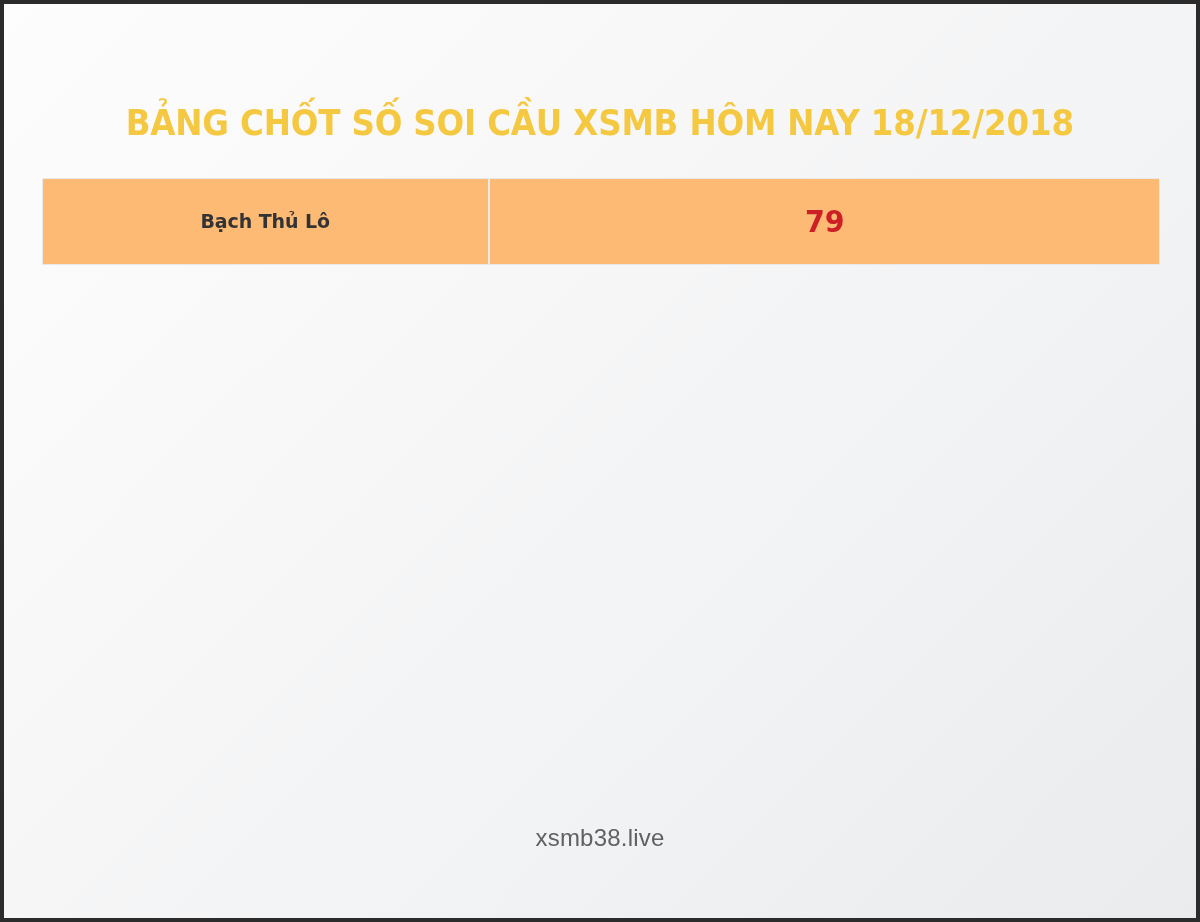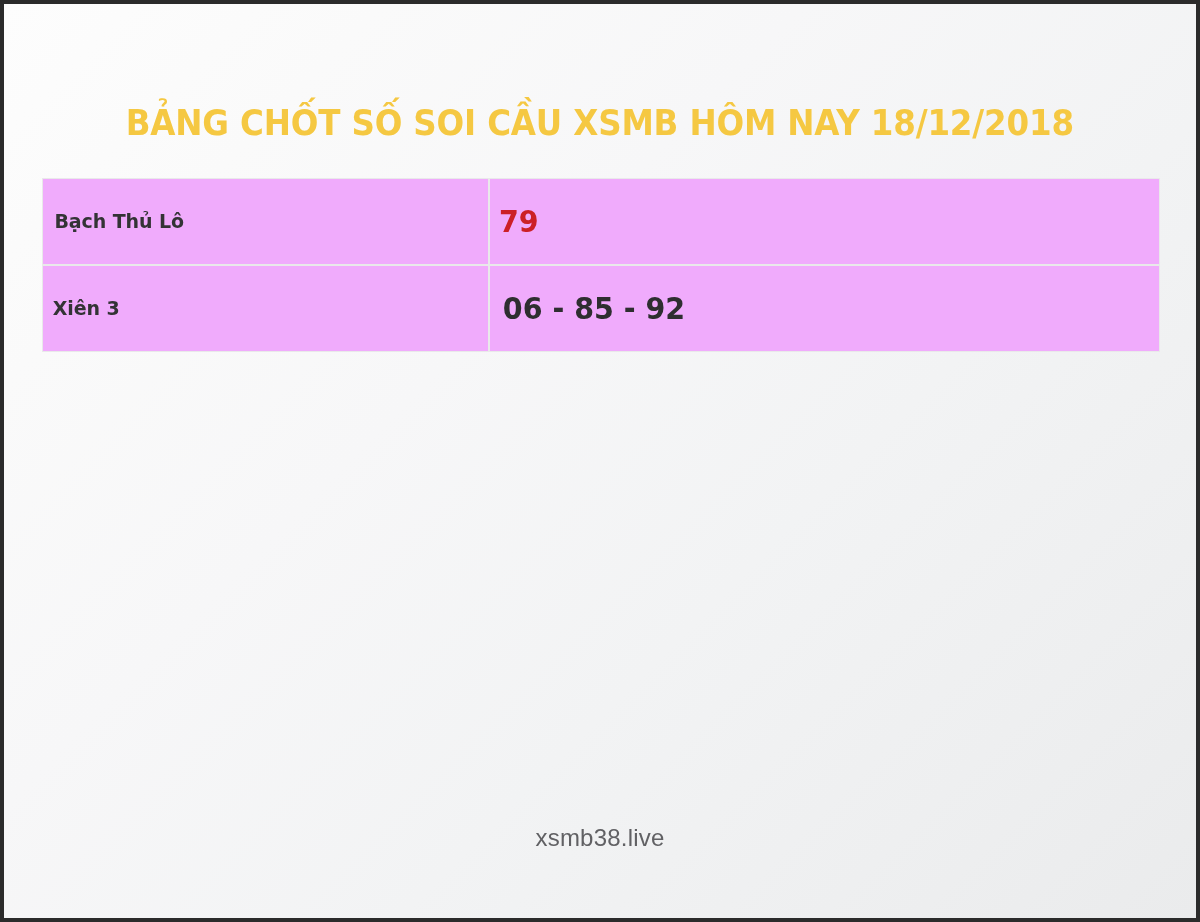--- a/index.html
+++ b/index.html
@@ -71,23 +71,23 @@
     left: 38px;
     top: 174px;
     width: 1118px;
     border-collapse: separate;
     border-spacing: 0;
     table-layout: fixed;
     background: #ffffff;
   }
   .table tr { height: 86.8px; }
   .table td {
-    background: #f0abfc;
+    background: #fdba74;
     border: 1px solid #e9e9ea;
-    text-align: left;
+    text-align: center;
     vertical-align: middle;
     padding: 8px 8px;
     box-sizing: border-box;
   }
   .col-label { width: 447px; }
   .col-value { width: 671px; }
 
   .cell-label {
     font-family: "DejaVu Sans", "Liberation Sans", sans-serif;
     font-size: 20px;
@@ -138,24 +138,20 @@
     <table class="table">
       <colgroup>
         <col class="col-label">
         <col class="col-value">
       </colgroup>
       <tbody>
           <tr>
             <td><span class="cell-label">Bạch Thủ Lô</span></td>
             <td><span class="cell-value accent">79</span></td>
           </tr>
-          <tr>
-            <td><span class="cell-label">Xiên 3</span></td>
-            <td><span class="cell-value">06 - 85 - 92</span></td>
-          </tr>
         </tbody>
     </table>
 
     <div class="footer">
       <span class="footer-text">xsmb38.live</span>
     </div>
 
   </div>
 </div>
 

